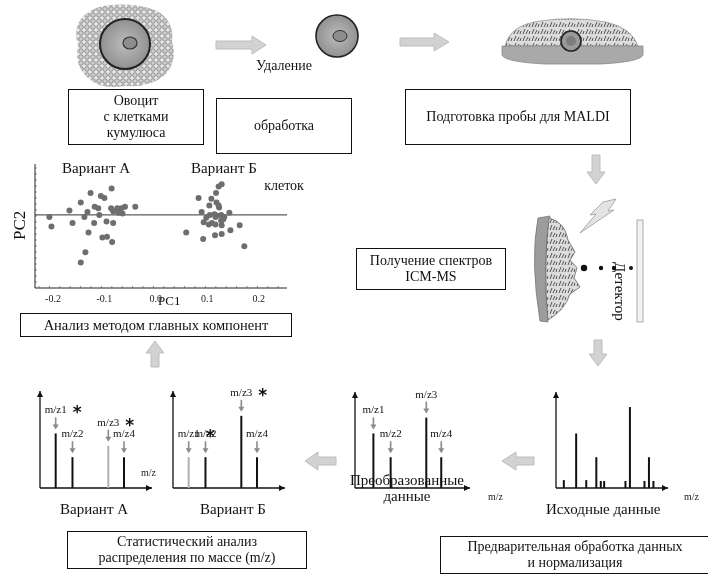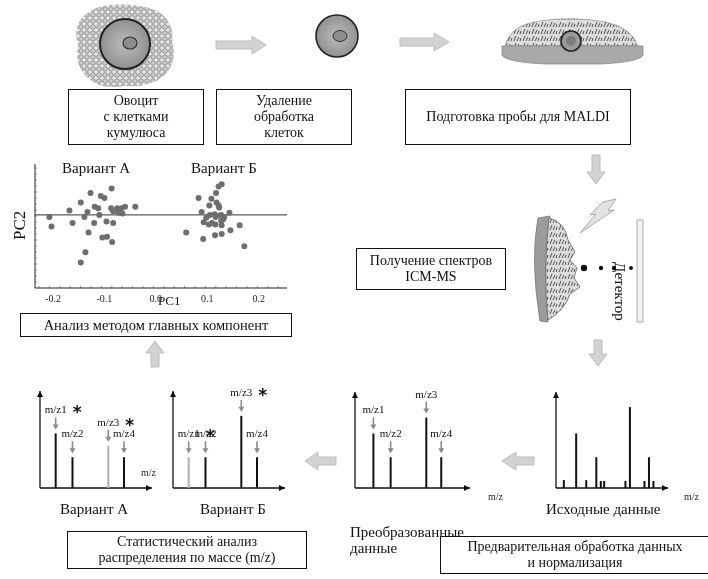--- a/index.html
+++ b/index.html
@@ -97,21 +97,21 @@
     <path d="M534 457 L516 457 L516 452 L502 461 L516 470 L516 465 L534 465 Z" fill="#d2d2d2" stroke="#bdbdbd" stroke-width="1"></path>
   </g>
 </svg>
 
 <div class="box" style="left:68px;top:89px;width:136px;height:56px;">
   <div>Овоцит</div>
   <div>с клетками</div>
   <div>кумулюса</div>
 </div>
 
-<div class="box" style="left:216px;top:89px;width:136px;height:56px;">
+<div class="box" style="left:216px;top:98px;width:136px;height:56px;gap:44px;">
   <div>Удаление</div>
   <div>обработка</div>
   <div>клеток</div>
 </div>
 
 <div class="box" style="left:405px;top:89px;width:226px;height:56px;">
   <div>Подготовка пробы для MALDI</div>
 </div>
 
 <div class="box" style="left:356px;top:248px;width:150px;height:42px;">
@@ -345,17 +345,17 @@
       <line x1="625.44" y1="488" x2="625.44" y2="480.96" stroke="#111111" stroke-width="2"></line>
       <line x1="629.92" y1="488" x2="629.92" y2="407.03999999999996" stroke="#111111" stroke-width="2"></line>
       <line x1="644.48" y1="488" x2="644.48" y2="480.96" stroke="#111111" stroke-width="2"></line>
       <line x1="648.96" y1="488" x2="648.96" y2="457.2" stroke="#111111" stroke-width="2"></line>
       <line x1="653.44" y1="488" x2="653.44" y2="480.96" stroke="#111111" stroke-width="2"></line>
     </g>
   </svg>
 
 <div class="lbl" style="left:60px;top:501px;font-size:15px;">Вариант  А</div>
 <div class="lbl" style="left:200px;top:501px;font-size:15px;">Вариант  Б</div>
-<div class="lbl" style="left:350px;top:524px;font-size:15px;line-height:16px;">
+<div class="lbl" style="left:350px;top:472px;font-size:15px;text-align:center;line-height:16px;">
   <div>Преобразованные</div>
   <div>данные</div>
 </div>
 <div class="lbl" style="left:546px;top:501px;font-size:15px;">Исходные данные</div>
 
 </body></html>

